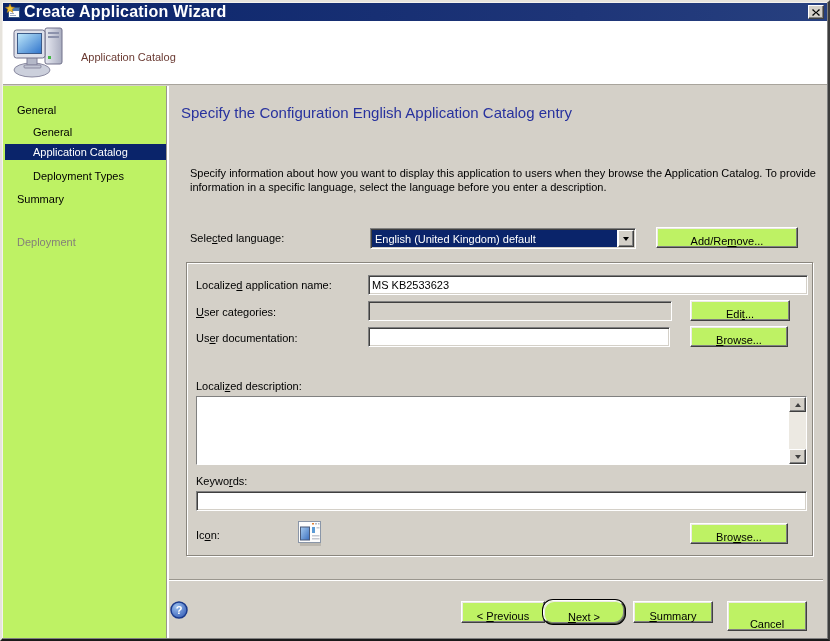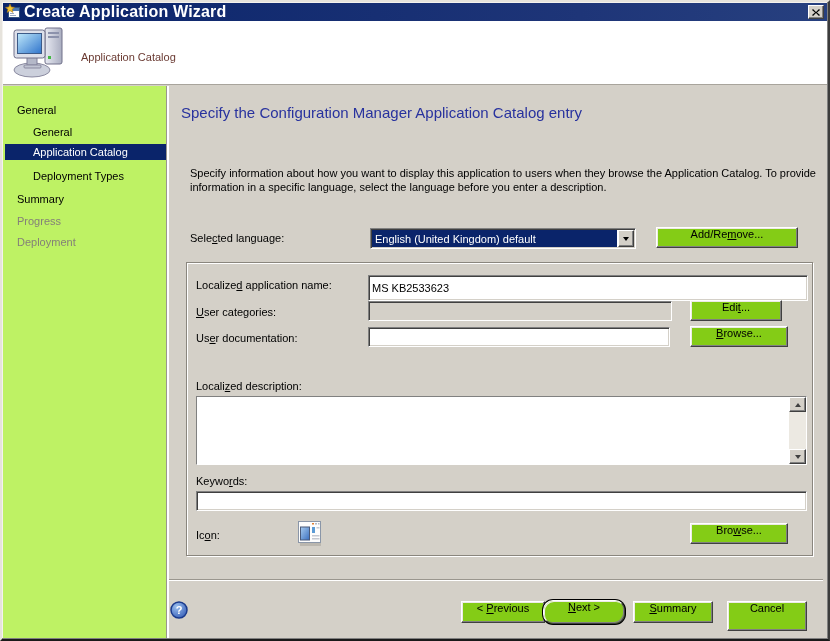--- a/index.html
+++ b/index.html
@@ -67,24 +67,24 @@
   }
   input.tfield {
     position:absolute; font-family:"Liberation Sans",sans-serif; font-size:11px; color:#000;
     padding:0 3px; outline:none;
     background:#fff; border:1px solid; border-color:#808080 #fff #fff #808080;
     box-shadow: inset 1px 1px 0 #404040, inset -1px -1px 0 #d4d0c8;
   }
   input.tfield:disabled, input.tfield.dis { background:#d4d0c8; color:#6a6a6a; }
 
   .btn {
-    position:absolute; background:#84cc16; font-size:11px; color:#000;
+    position:absolute; background:#bef264; font-size:11px; color:#000;
     border:1px solid; border-color:#fff #404040 #404040 #fff;
     box-shadow: inset -1px -1px 0 #808080, inset 1px 1px 0 #eceae5;
-    display:flex; align-items:flex-start; justify-content:center; cursor:default;
+    display:flex; align-items:flex-end; justify-content:center; cursor:default;
   }
   .btn.default { box-shadow: inset -1px -1px 0 #808080, inset 1px 1px 0 #eceae5, 0 0 0 1px #000; border-radius: 10px; }
 
   .groupbox {
     position:absolute; left:186px; top:262px; width:627px; height:294px;
     border:1px solid #8a867e;
     box-shadow: 1px 1px 0 #fff, inset 1px 1px 0 #fff;
   }
 
   
@@ -172,47 +172,46 @@
     </span>
     <span class="btitle">Application Catalog</span>
   </div>
 
   <div class="sidebar">
     <div class="nav-item lvl0" style="top:16px">General</div>
     <div class="nav-item lvl1" style="top:38px">General</div>
     <div class="nav-item lvl1 selected" style="top:58px">Application Catalog</div>
     <div class="nav-item lvl1" style="top:82px">Deployment Types</div>
     <div class="nav-item lvl0" style="top:105px">Summary</div>
-    <div class="nav-item lvl0 disabled" style="top:127px">Progress</div>
     <div class="nav-item lvl0 disabled" style="top:148px">Deployment</div>
   </div>
   <div class="vdivider"></div>
 
-  <div class="page-title">Specify the Configuration Manager Application Catalog entry</div>
+  <div class="page-title">Specify the Configuration English Application Catalog entry</div>
   <div class="page-desc">Specify information about how you want to display this application to users when they browse the Application Catalog. To provide information in a specific language, select the language before you enter a description.</div>
 
   <span class="label" style="left:190px; top:232px">Sele<u>c</u>ted language:</span>
   <div class="combo sunken">
     <div class="combo-value">English (United Kingdom) default</div>
     <div class="combo-btn">
         <span class="arr-down"></span>
       </div>
   </div>
   <div class="btn" style="left:656px; top:227px; width:142px; height:21px">
     <span>Add/Re<u>m</u>ove...</span>
   </div>
 
   <div class="groupbox"></div>
 
   <span class="label" style="left:196px; top:279px">Localize<u>d</u> application name:</span>
-  <input class="tfield" style="left: 368px; top: 275px; width: 440px; height: 26px;" value="MS KB2533623">
+  <input class="tfield" style="left: 368px; top: 275px; width: 440px; height: 20px;" value="MS KB2533623">
 
   <span class="label" style="left:196px; top:306px"><u>U</u>ser categories:</span>
   <input class="tfield dis" disabled="" style="left: 368px; top: 301px; width: 304px; height: 20px;" value="">
-  <div class="btn" style="left:690px; top:300px; width:92px; height:21px">
+  <div class="btn" style="left:690px; top:300px; width:100px; height:21px">
     <span>Edi<u>t</u>...</span>
   </div>
 
   <span class="label" style="left:196px; top:332px">Us<u>e</u>r documentation:</span>
   <input class="tfield" style="left: 368px; top: 327px; width: 302px; height: 20px;" value="">
   <div class="btn" style="left:690px; top:326px; width:98px; height:21px">
     <span><u>B</u>rowse...</span>
   </div>
 
   <span class="label" style="left:196px; top:380px">Locali<u>z</u>ed description:</span>

